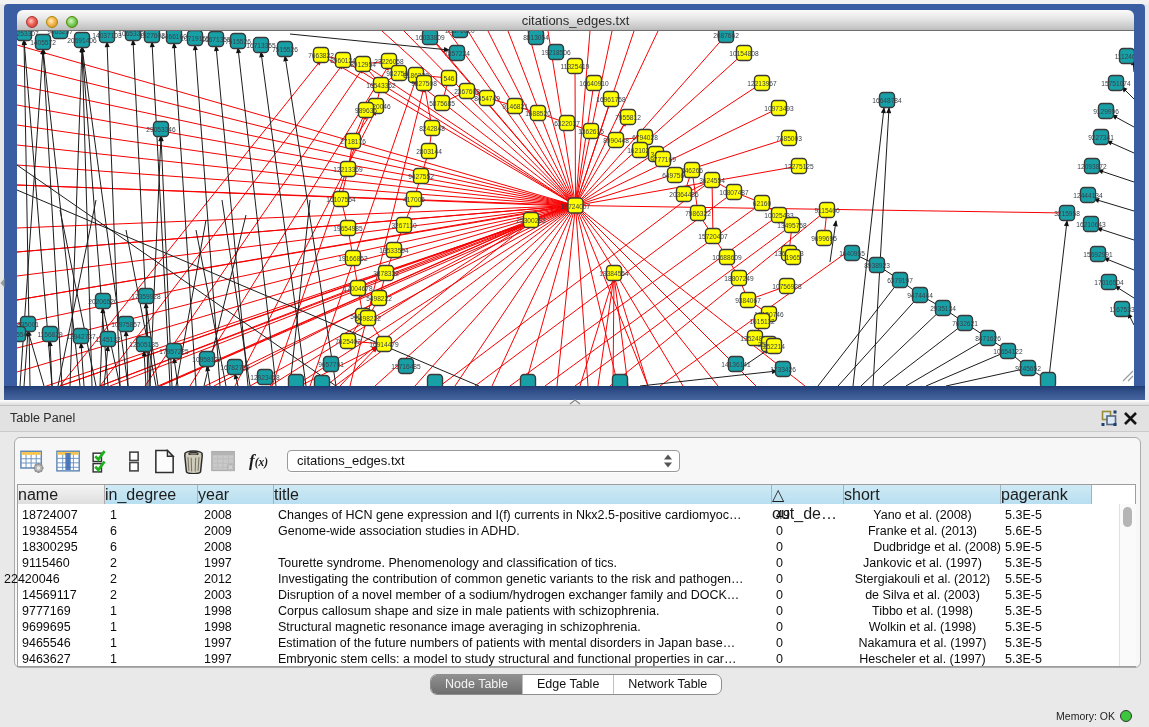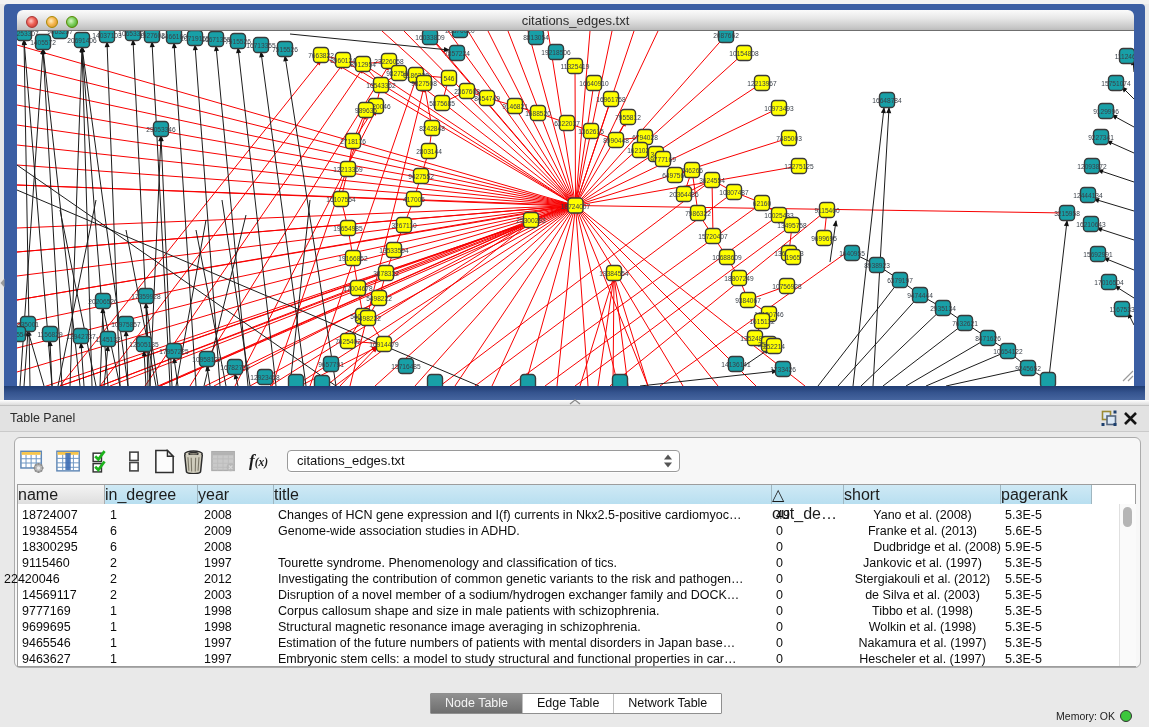--- a/index.html
+++ b/index.html
@@ -45,22 +45,22 @@
   #tablewrap{left:17px;top:484px;width:1119px;height:183px;background:#ffffff;
      border:1px solid #9d9d9d;box-sizing:border-box;}
   .th{top:485px;height:19px;background:linear-gradient(180deg,#cfe9f5,#b8dff0);
       border-right:1px solid #9fb6c0;box-sizing:border-box;font-size:16px;color:#1c1c1c;
       line-height:19px;}
   #th-name{background:linear-gradient(180deg,#f4f4f4,#dedede);border-right:1px solid #adadad;}
   .cell{font-size:12.5px;color:#0c0c0c;white-space:nowrap;}
   #vscroll{left:1119px;top:504px;width:16px;height:162px;background:#fafafa;border-left:1px solid #e0e0e0;}
   #vthumb{left:1122.5px;top:507px;width:9px;height:20px;background:#b5b5b5;border-radius:5px;}
   
-  #tabs{left:430px;top:693px;height:21px;display:flex;border:1px solid #8f8f8f;
-        border-radius:1px;overflow:hidden;background:#ffffff;box-sizing:border-box;}
+  #tabs{left:430px;top:674px;height:21px;display:flex;border:1px solid #8f8f8f;
+        border-radius:7px;overflow:hidden;background:#ffffff;box-sizing:border-box;}
   .tab{font-size:12.5px;line-height:19px;padding:0 14px;color:#111;border-left:1px solid #c0c0c0;}
   .tab:first-child{border-left:none;background:linear-gradient(180deg,#909090,#6e6e6e);color:#f4f4f4;}
   #memtext{left:1000px;top:710px;width:115px;text-align:right;font-size:10.5px;color:#222;}
   #memdot{left:1120px;top:710px;width:12px;height:12px;border-radius:50%;
      background:#3dc73d;border:1.5px solid #333;box-sizing:border-box;}
 </style>
 </head>
 <body>
 <div id="screen">
   <div class="abs" id="blueframe"></div>

